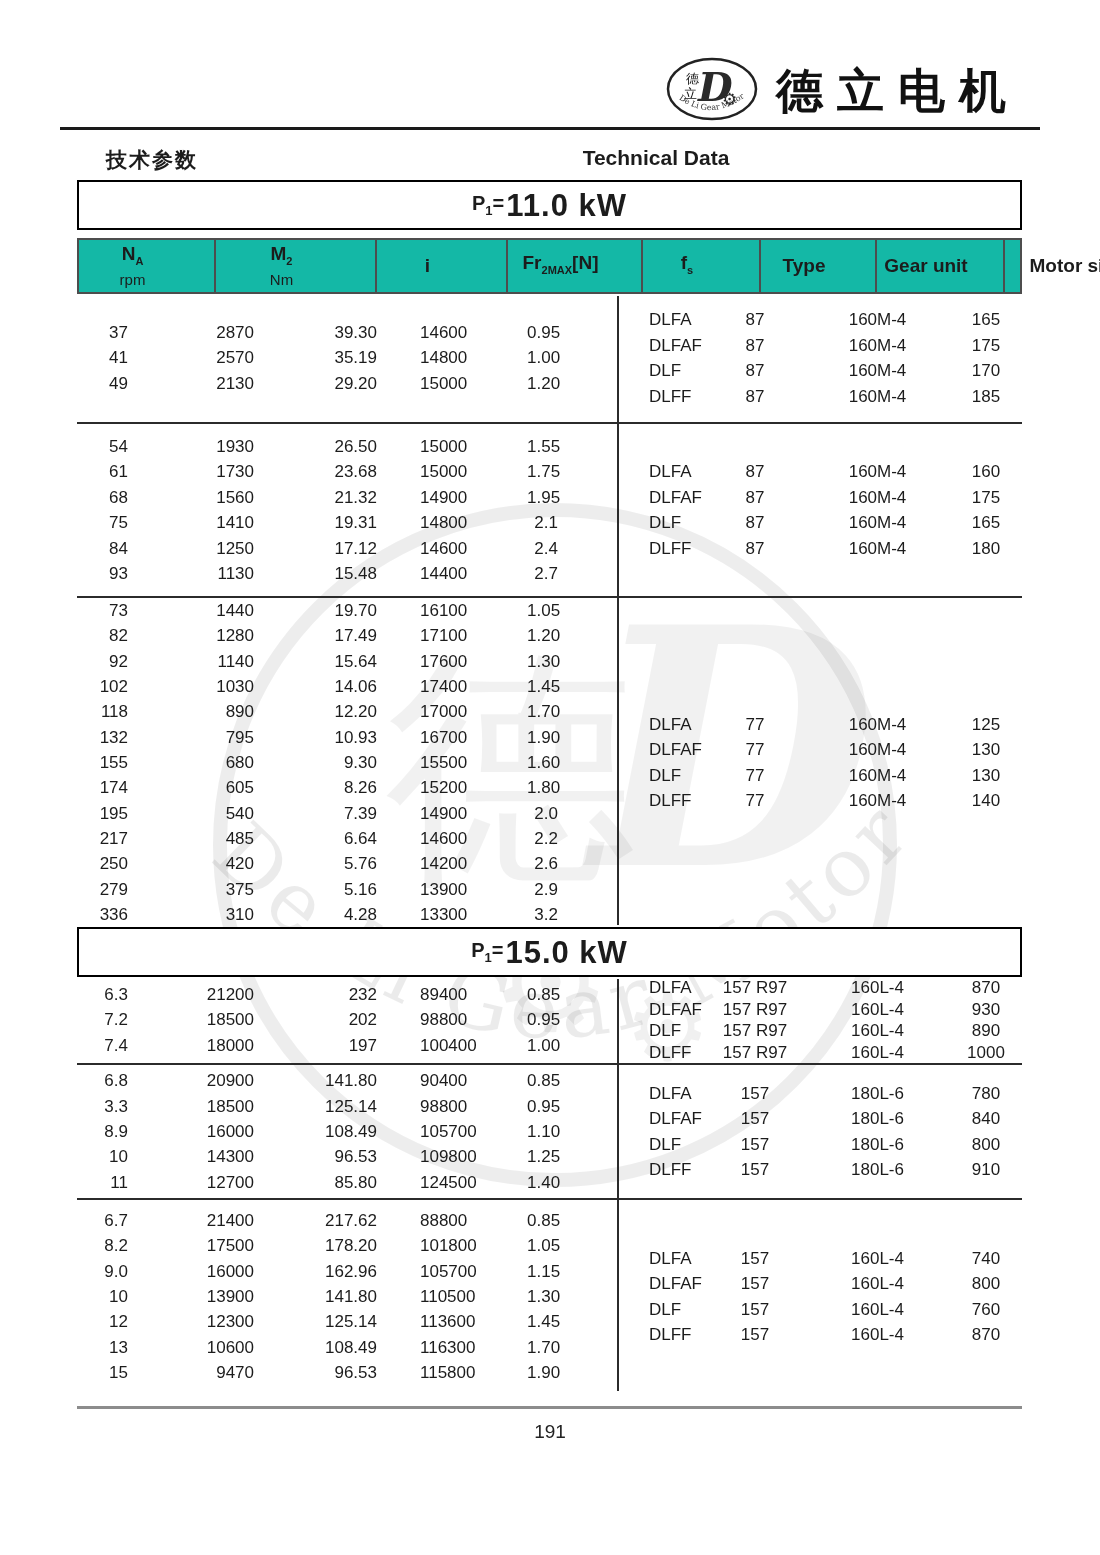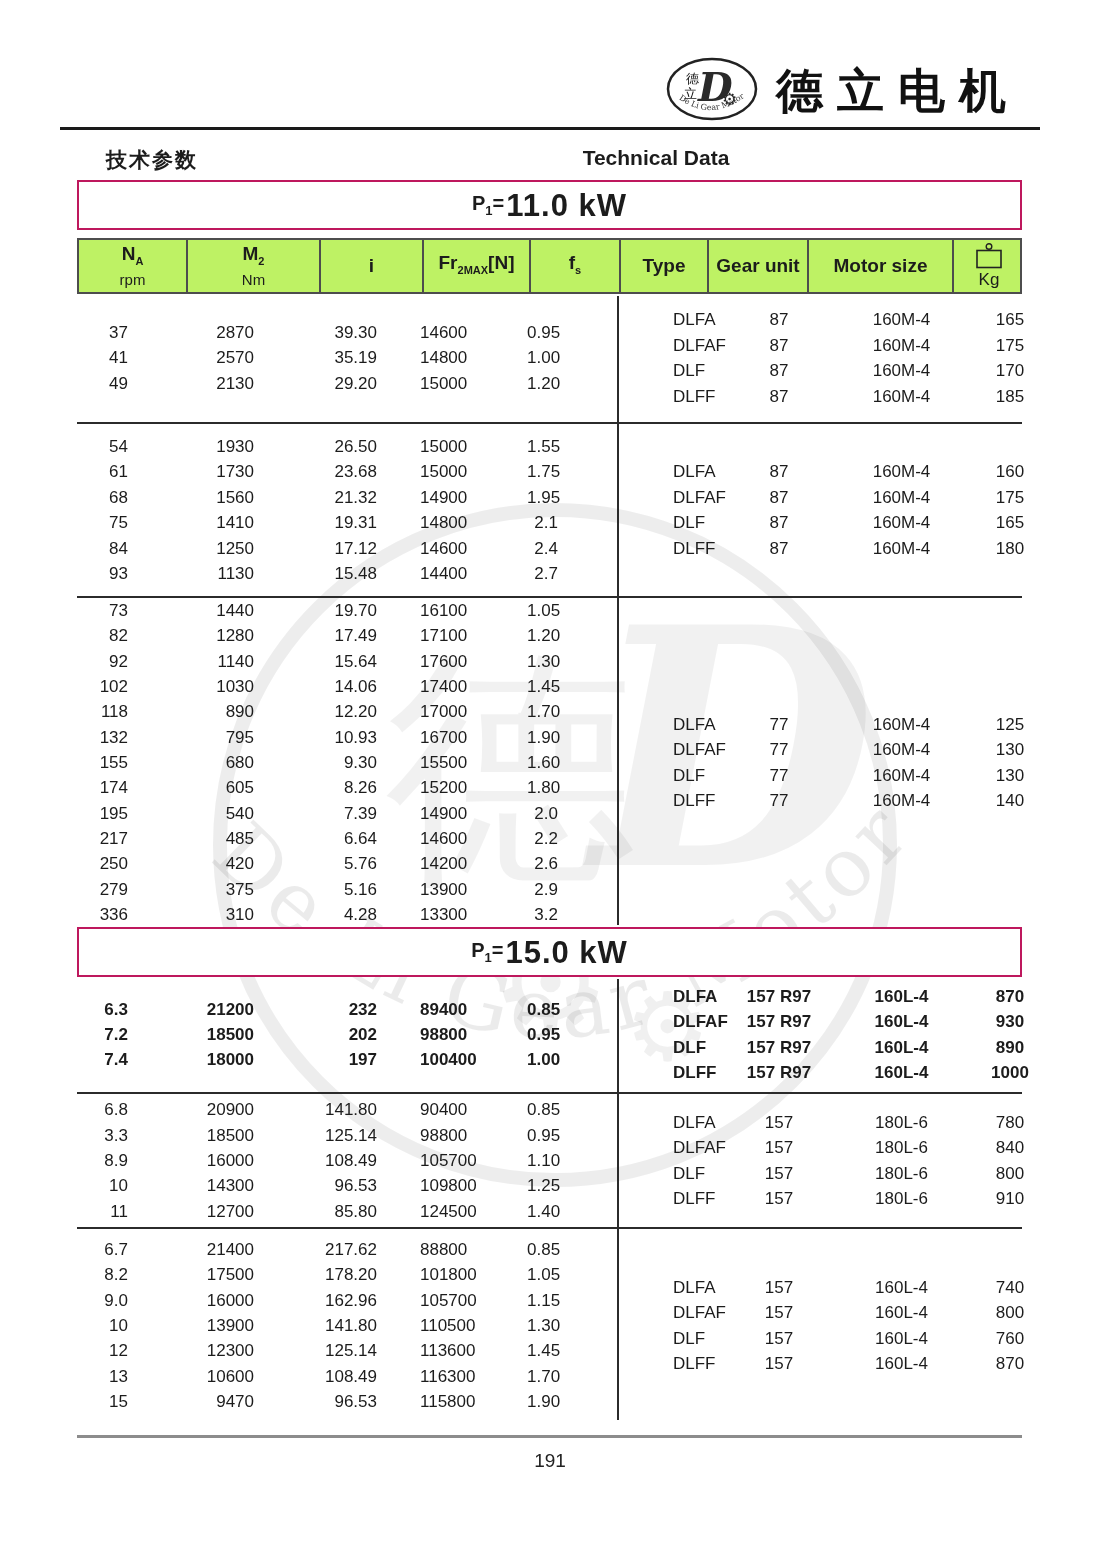--- a/index.html
+++ b/index.html
@@ -16,59 +16,59 @@
   .brand-cn{font-family:"DejaVu Serif",serif;font-size:47px;font-weight:bold;letter-spacing:14px;
             color:#111;line-height:1;white-space:nowrap;}
   .top-rule{height:3px;background:#1a1a1a;margin-top:2px;}
   .titles{position:relative;height:36px;margin-top:14px;}
   .title-cn{position:absolute;left:17px;top:2px;font-size:21px;font-weight:bold;letter-spacing:2px;margin-left:29px;}
   .title-en{position:absolute;left:596px;top:2px;transform:translateX(-50%);
             font-size:21px;font-weight:bold;white-space:nowrap;}
 
   
   .table-area{margin-left:17px;width:945px;}
-  .power-box{height:46px;border:2px solid #be185d;display:flex;justify-content:center;
+  .power-box{height:46px;border:2px solid #000000;display:flex;justify-content:center;
              align-items:center;background:#fff;}
   .power-box.second{margin-top:0;}
   .psm{font-size:20px;font-weight:bold;line-height:1;}
   .psm sub{font-size:13px;font-weight:bold;}
   .pbig{font-size:31px;font-weight:bold;line-height:1;margin-left:2px;letter-spacing:1px;}
 
   .col-header{margin-top:8px;display:grid;grid-template-columns:107px 133px 103px 107px 90px 88px 100px 145px 72px;
-              border:2px solid #4d4d4d;height:52px;background:#bef264;}
+              border:2px solid #4d4d4d;height:52px;background:#14b8a6;gap:28px;}
   .hcell{border-left:2px solid #4d4d4d;display:flex;flex-direction:column;justify-content:center;
          align-items:center;text-align:center;}
   .hcell:first-child{border-left:none;}
   .hmain{font-size:19px;font-weight:bold;line-height:20px;}
   .hmain sub{font-size:11px;font-weight:bold;}
   .hunit{font-size:15px;line-height:17px;}
   .kgcell .hunit{font-size:17px;line-height:18px;}
   .wicon{display:block;margin-bottom:1px;}
 
   .data-region{position:relative;}
   .vline{position:absolute;left:540px;top:2px;bottom:2px;width:2px;background:#2b2b2b;}
   .hsep{height:2px;background:#2b2b2b;width:100%;}
   .block{display:flex;}
   .half{display:flex;flex-direction:column;justify-content:center;}
   .half.left{width:540px;}
   .half.right{width:405px;}
   .lrow{display:grid;grid-template-columns:107px 133px 103px 107px 90px;height:25.4px;align-items:center;}
-  .rrow{display:grid;grid-template-columns:88px 100px 145px 72px;height:25.4px;align-items:center;padding-left:24px;}
+  .rrow{display:grid;grid-template-columns:88px 100px 145px 72px;height:25.4px;align-items:center;}
   .lrow span,.rrow span{font-size:17px;line-height:1;}
   .lrow span{text-align:right;}
   .lrow .c0{padding-right:56px;}
   .lrow .c1{padding-right:63px;}
   .lrow .c2{padding-right:43px;}
   .lrow .c3{padding-right:64px;}
   .lrow .c4{padding-right:59px;}
   .rrow .t0{text-align:left;padding-left:32px;}
   .rrow .t1,.rrow .t2,.rrow .t3{text-align:center;white-space:nowrap;}
 
   .b1{height:128px;} .b2{height:172px;} .b3{height:329px;}
-  .b4{height:115px;font-weight:bold;} .b5{height:133px;} .b6{height:193px;}
+  .b4{height:86px;} .b5{height:133px;} .b6{height:193px;}
 
   
   .footer-rule{height:3px;background:#8c8c8c;margin-top:13px;margin-left:17px;width:945px;}
   .page-num{margin-top:12px;text-align:center;font-size:19px;color:#222;}
 </style>
 </head>
 <body>
 
 <div class="page">
 

